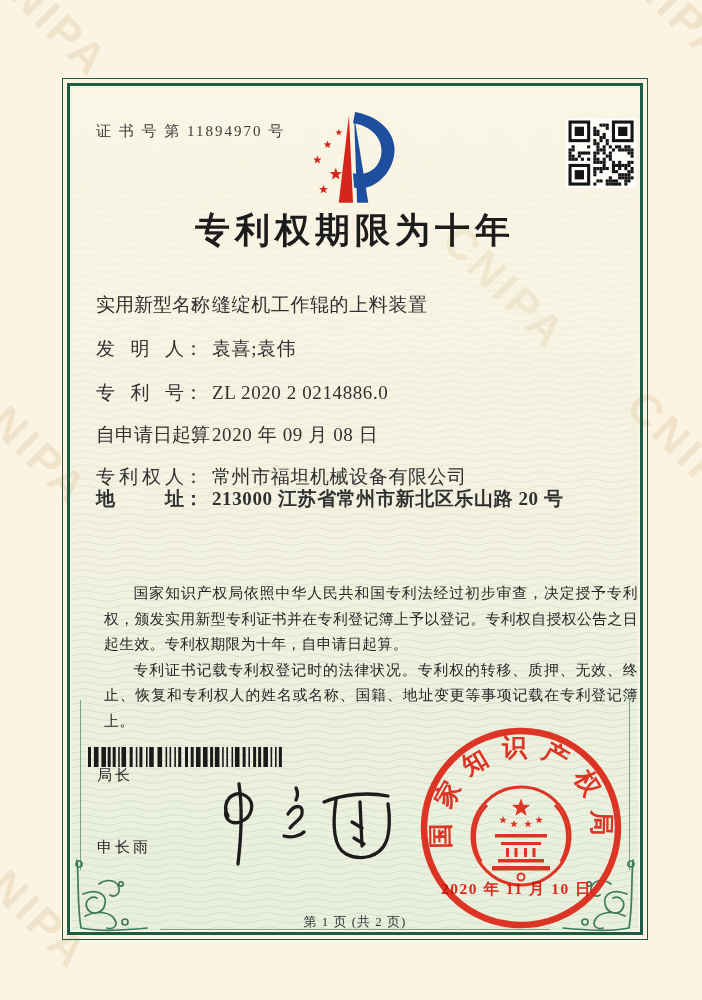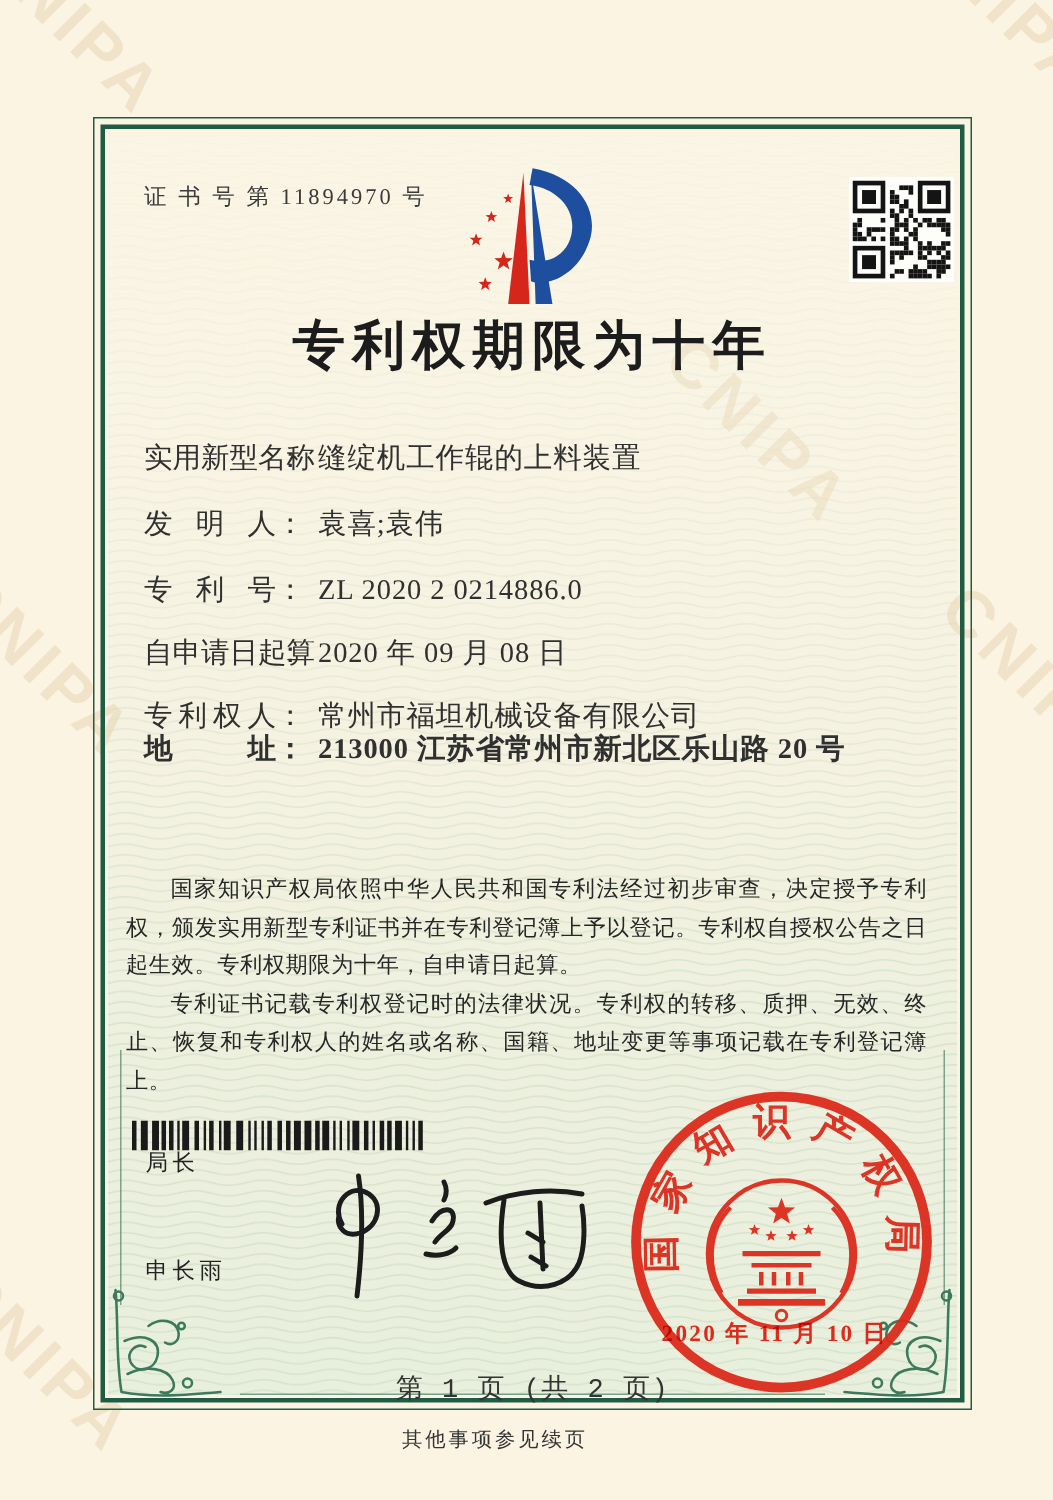--- a/index.html
+++ b/index.html
@@ -49,29 +49,29 @@
   .cert-no{position:absolute;left:96px;top:122px;font-size:15px;letter-spacing:2px;color:#3a3a3a;}
   .title{
     position:absolute;left:62px;top:207px;width:586px;text-align:center;
     font-size:35px;font-weight:700;letter-spacing:5px;color:#1c1c1c;
   }
   .row{position:absolute;left:96px;font-size:19px;white-space:nowrap;color:#303030;}
   .lbl{display:inline-block;width:88px;text-align:justify;text-align-last:justify;vertical-align:bottom;}
   .val{margin-left:9px;letter-spacing:.6px;}
   .grant2{position:absolute;left:248px;top:0;white-space:nowrap;}
   .paras{
-    position:absolute;left:84px;top:581px;width:534px;font-size:14.8px;
+    position:absolute;left:104px;top:581px;width:534px;font-size:14.8px;
     line-height:25.5px;text-align:justify;color:#262626;
   }
   .paras p{margin:0;text-indent:2em;letter-spacing:.4px;}
   .signer{
     position:absolute;left:97px;font-size:15px;letter-spacing:3px;color:#222;
     font-family:"Liberation Sans","DejaVu Sans",sans-serif;
   }
-  .pageinfo{position:absolute;left:62px;top:913px;width:586px;text-align:center;font-size:18px;color:#333;letter-spacing:1px;font-family:Liberation Mono, monospace;}
+  .pageinfo{position:absolute;left:62px;top:913px;width:586px;text-align:center;font-size:13px;color:#333;letter-spacing:1px;}
   .footnote{position:absolute;left:0;top:951px;width:660px;text-align:center;font-size:13.5px;color:#333;letter-spacing:2px;}
   .seal-date{
     position:absolute;left:441px;top:879px;font-size:15.5px;letter-spacing:1.5px;
     color:var(--seal-red);z-index:6;mix-blend-mode:multiply;font-weight:600;
   }
   .seal-svg{position:absolute;left:415px;top:722px;z-index:5;mix-blend-mode:multiply;opacity:.95;}
   .seal-svg .ln{stroke:var(--seal-red);fill:none;}
   .seal-svg .fl{fill:var(--seal-red);stroke:none;}
   .sig-svg path{stroke:#1c1c1c;fill:none;stroke-width:3.3;stroke-linecap:round;stroke-linejoin:round;}
   .logo-svg .blue{fill:var(--logo-blue);} .logo-svg .red{fill:var(--logo-red);}
@@ -384,15 +384,14 @@
       <rect class="fl" x="3" y="12" width="3" height="9"></rect>
       <rect class="fl" x="11.5" y="12" width="3" height="9"></rect>
       <rect class="fl" x="-23" y="23" width="46" height="3.5"></rect>
       <rect class="fl" x="-29" y="30" width="58" height="4.5"></rect>
       <circle class="ln" cx="0" cy="41" r="3.5" stroke-width="2"></circle>
     </g>
   </svg>
   <div class="seal-date">2020 年 11 月 10 日</div>
 
   <div class="pageinfo">第 1 页 (共 2 页)</div>
-  <div class="footnote">其他事项参见续页</div>
 
 </div>
 
 </body></html>

